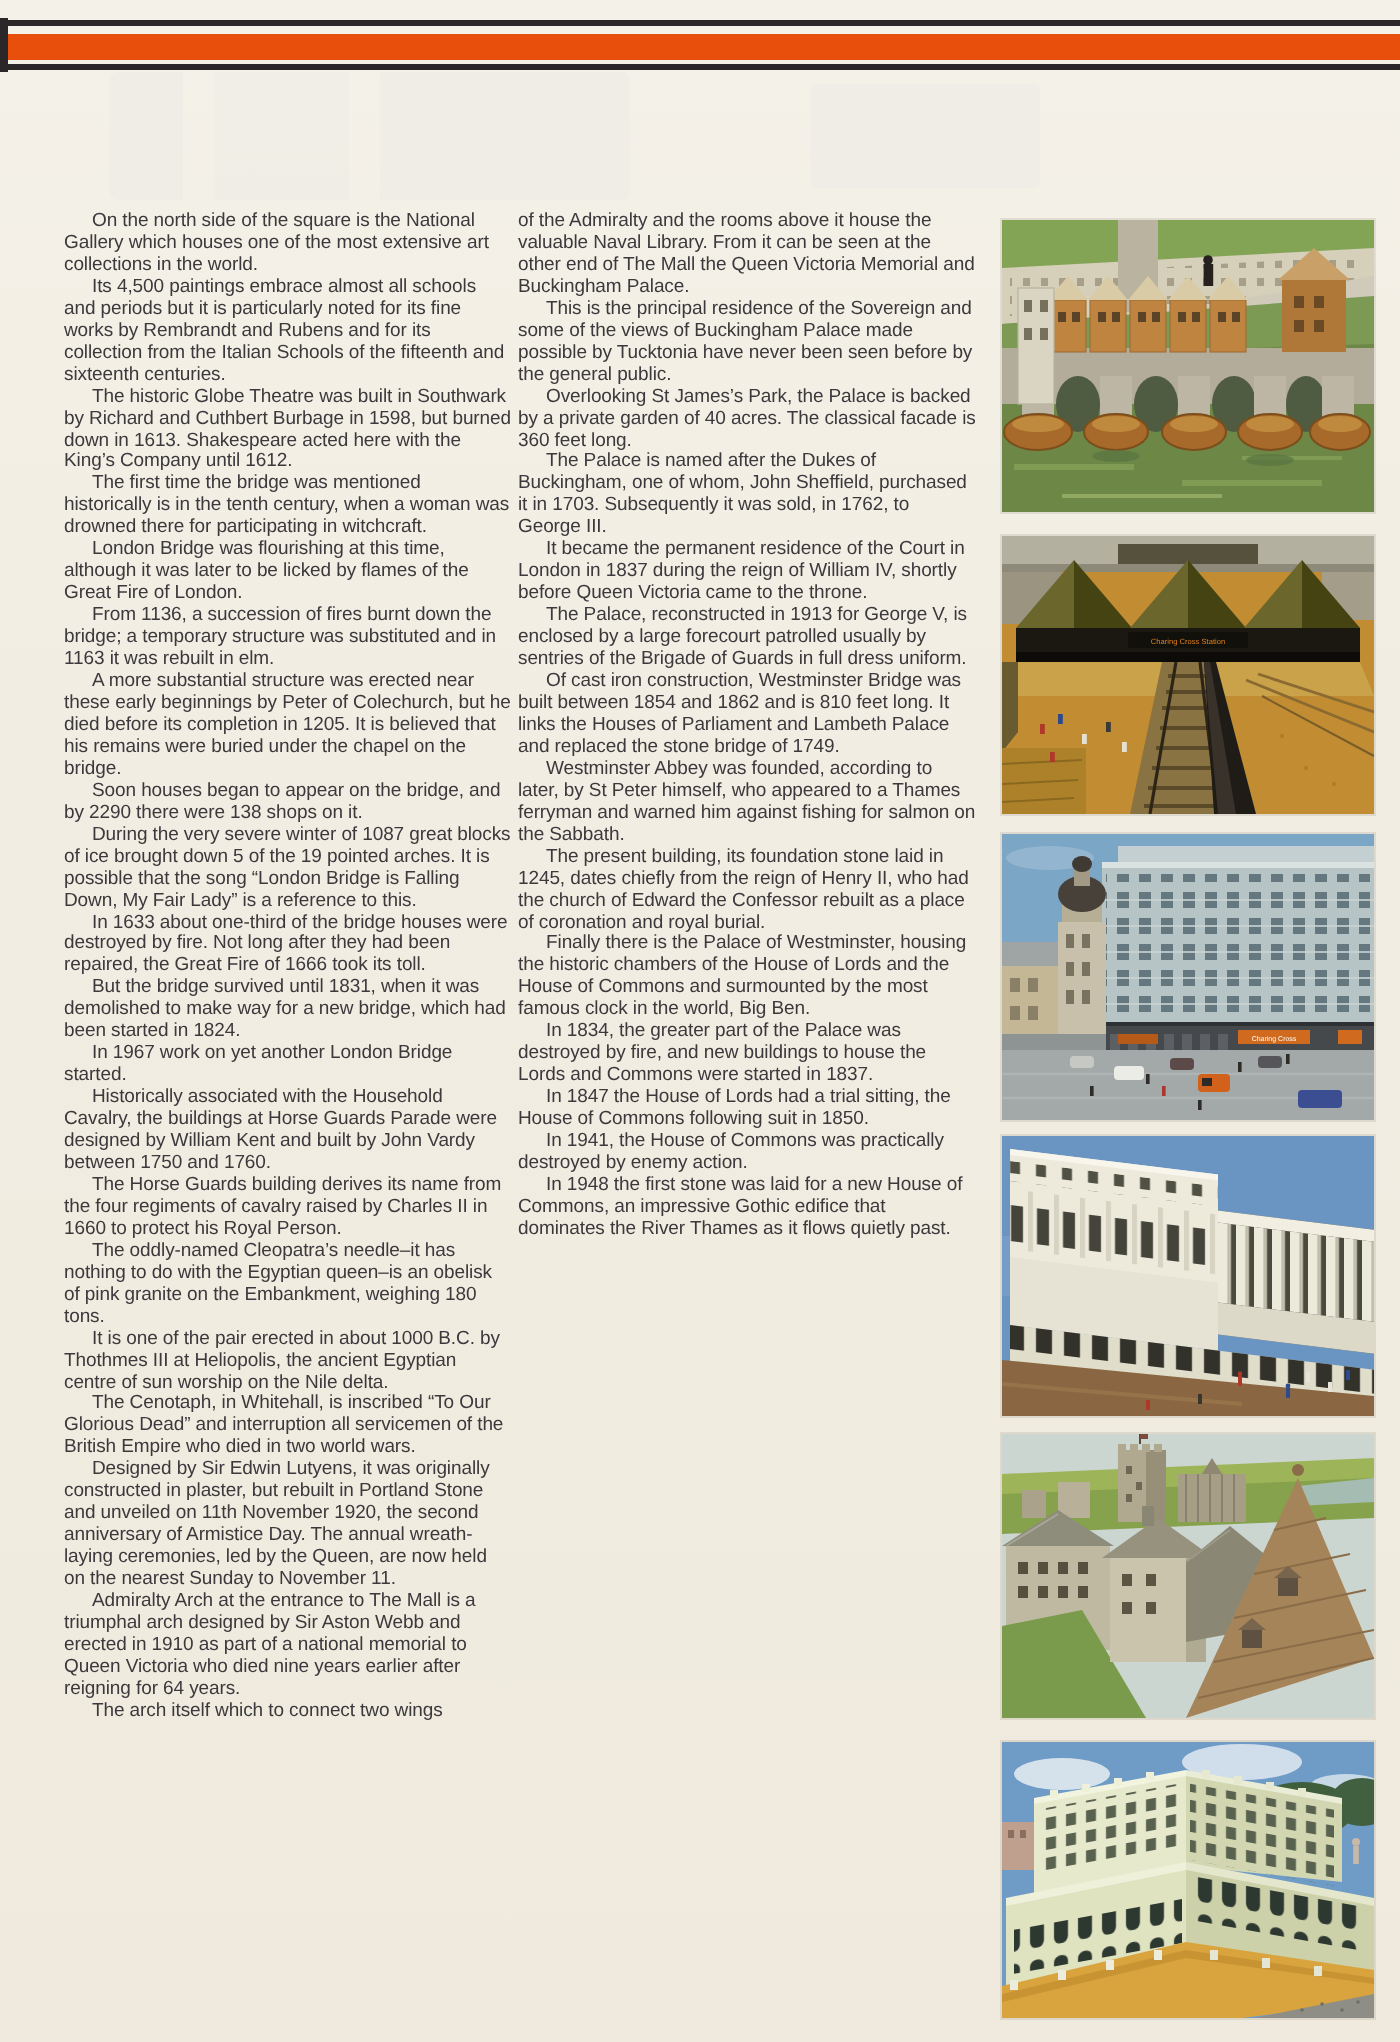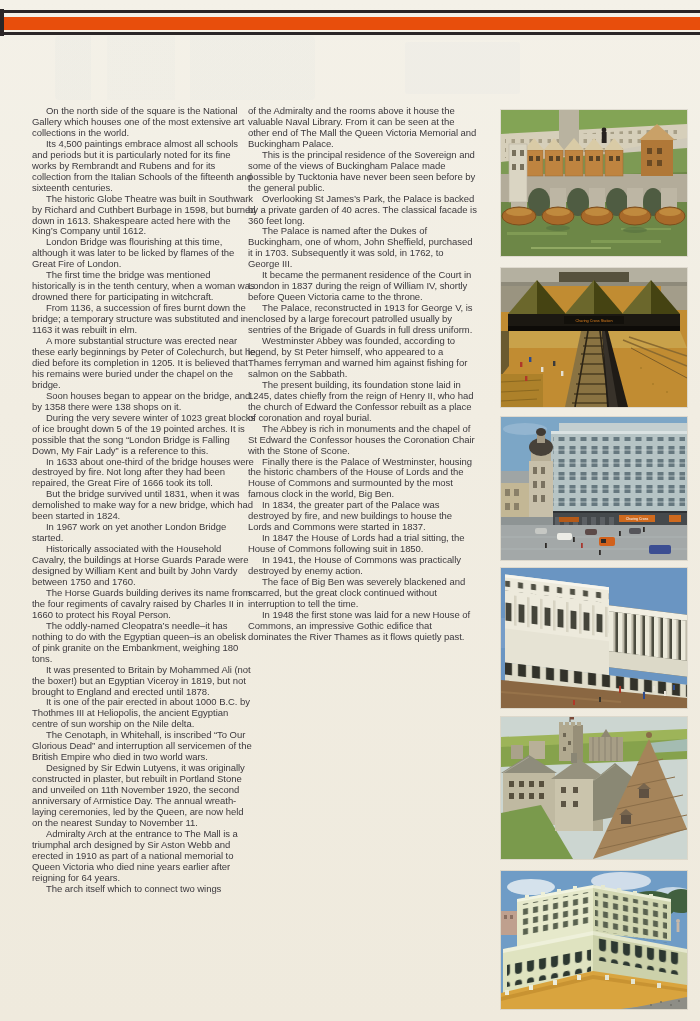--- a/index.html
+++ b/index.html
@@ -17,21 +17,21 @@
   
   .ghost{position:absolute;opacity:.35;pointer-events:none;}
   .g1{left:55px;top:36px;width:260px;height:64px;
       background:
         linear-gradient(90deg, rgba(176,196,206,.18) 0 14%, transparent 14% 20%, rgba(176,196,206,.14) 20% 46%, transparent 46% 52%, rgba(176,196,206,.16) 52% 100%);
       border-radius:4px;}
   .g2{left:405px;top:42px;width:115px;height:52px;background:rgba(176,196,206,.14);border-radius:3px;}
   
   .col{position:absolute;top:106px;color:#3c393d;font-size:9.5px;line-height:10.95px;letter-spacing:-0.05px;}
   .col.left{left:32px;width:224px;}
-  .col.right{left:248px;width:229px;}
+  .col.right{left:259px;width:229px;}
   .col p{margin:0;text-indent:14px;}
   .col p.cont{text-indent:0;}
   
   .photo{position:absolute;left:501px;width:186px;overflow:hidden;box-shadow:0 0 0 1px rgba(60,50,30,.10);}
   .photo svg{display:block;width:186px;}
   #ph1{top:110px;height:146px;}
   #ph2{top:268px;height:139px;}
   #ph3{top:417px;height:143px;}
   #ph4{top:568px;height:140px;}
   #ph5{top:717px;height:142px;}
@@ -46,55 +46,53 @@
   <div class="accent-stripe"></div>
   <div class="rule r2"></div>
   <div class="scan-notch"></div>
   <div class="ghost g1"></div>
   <div class="ghost g2"></div>
 
   <div class="col left">
     <p>On the north side of the square is the National Gallery which houses one of the most extensive art collections in the world.</p>
     <p>Its 4,500 paintings embrace almost all schools and periods but it is particularly noted for its fine works by Rembrandt and Rubens and for its collection from the Italian Schools of the fifteenth and sixteenth centuries.</p>
     <p>The historic Globe Theatre was built in Southwark by Richard and Cuthbert Burbage in 1598, but burned down in 1613. Shakespeare acted here with the King’s Company until 1612.</p>
+    <p>The first time the bridge was mentioned historically is in the tenth century, when a woman was drowned there for participating in witchcraft.</p>
     <p>London Bridge was flourishing at this time, although it was later to be licked by flames of the Great Fire of London.</p>
-    <p>The first time the bridge was mentioned historically is in the tenth century, when a woman was drowned there for participating in witchcraft.</p>
     <p>From 1136, a succession of fires burnt down the bridge; a temporary structure was substituted and in 1163 it was rebuilt in elm.</p>
     <p>A more substantial structure was erected near these early beginnings by Peter of Colechurch, but he died before its completion in 1205. It is believed that his remains were buried under the chapel on the bridge.</p>
-    <p>Soon houses began to appear on the bridge, and by 1358 there were 138 shops on it.</p>
-    <p>During the very severe winter of 1023 great blocks of ice brought down 5 of the 19 pointed arches. It is possible that the song “London Bridge is Falling Down, My Fair Lady” is a reference to this.</p>
+    <p>Soon houses began to appear on the bridge, and by 2290 there were 138 shops on it.</p>
+    <p>During the very severe winter of 1087 great blocks of ice brought down 5 of the 19 pointed arches. It is possible that the song “London Bridge is Falling Down, My Fair Lady” is a reference to this.</p>
     <p>In 1633 about one-third of the bridge houses were destroyed by fire. Not long after they had been repaired, the Great Fire of 1666 took its toll.</p>
     <p>But the bridge survived until 1831, when it was demolished to make way for a new bridge, which had been started in 1824.</p>
     <p>In 1967 work on yet another London Bridge started.</p>
     <p>Historically associated with the Household Cavalry, the buildings at Horse Guards Parade were designed by William Kent and built by John Vardy between 1750 and 1760.</p>
     <p>The Horse Guards building derives its name from the four regiments of cavalry raised by Charles II in 1660 to protect his Royal Person.</p>
     <p>The oddly-named Cleopatra’s needle–it has nothing to do with the Egyptian queen–is an obelisk of pink granite on the Embankment, weighing 180 tons.</p>
-    <p>It was presented to Britain by Mohammed Ali (not the boxer!) but an Egyptian Viceroy in 1819, but not brought to England and erected until 1878.</p>
     <p>It is one of the pair erected in about 1000 B.C. by Thothmes III at Heliopolis, the ancient Egyptian centre of sun worship on the Nile delta.</p>
     <p>The Cenotaph, in Whitehall, is inscribed “To Our Glorious Dead” and interruption all servicemen of the British Empire who died in two world wars.</p>
     <p>Designed by Sir Edwin Lutyens, it was originally constructed in plaster, but rebuilt in Portland Stone and unveiled on 11th November 1920, the second anniversary of Armistice Day. The annual wreath-laying ceremonies, led by the Queen, are now held on the nearest Sunday to November 11.</p>
     <p>Admiralty Arch at the entrance to The Mall is a triumphal arch designed by Sir Aston Webb and erected in 1910 as part of a national memorial to Queen Victoria who died nine years earlier after reigning for 64 years.</p>
     <p>The arch itself which to connect two wings</p>
   </div>
 
   <div class="col right">
     <p class="cont">of the Admiralty and the rooms above it house the valuable Naval Library. From it can be seen at the other end of The Mall the Queen Victoria Memorial and Buckingham Palace.</p>
     <p>This is the principal residence of the Sovereign and some of the views of Buckingham Palace made possible by Tucktonia have never been seen before by the general public.</p>
     <p>Overlooking St James’s Park, the Palace is backed by a private garden of 40 acres. The classical facade is 360 feet long.</p>
     <p>The Palace is named after the Dukes of Buckingham, one of whom, John Sheffield, purchased it in 1703. Subsequently it was sold, in 1762, to George III.</p>
     <p>It became the permanent residence of the Court in London in 1837 during the reign of William IV, shortly before Queen Victoria came to the throne.</p>
     <p>The Palace, reconstructed in 1913 for George V, is enclosed by a large forecourt patrolled usually by sentries of the Brigade of Guards in full dress uniform.</p>
-    <p>Westminster Abbey was founded, according to legend, by St Peter himself, who appeared to a Thames ferryman and warned him against fishing for salmon on the Sabbath.</p>
+    <p>Of cast iron construction, Westminster Bridge was built between 1854 and 1862 and is 810 feet long. It links the Houses of Parliament and Lambeth Palace and replaced the stone bridge of 1749.</p>
+    <p>Westminster Abbey was founded, according to later, by St Peter himself, who appeared to a Thames ferryman and warned him against fishing for salmon on the Sabbath.</p>
     <p>The present building, its foundation stone laid in 1245, dates chiefly from the reign of Henry II, who had the church of Edward the Confessor rebuilt as a place of coronation and royal burial.</p>
-    <p>The Abbey is rich in monuments and the chapel of St Edward the Confessor houses the Coronation Chair with the Stone of Scone.</p>
     <p>Finally there is the Palace of Westminster, housing the historic chambers of the House of Lords and the House of Commons and surmounted by the most famous clock in the world, Big Ben.</p>
     <p>In 1834, the greater part of the Palace was destroyed by fire, and new buildings to house the Lords and Commons were started in 1837.</p>
     <p>In 1847 the House of Lords had a trial sitting, the House of Commons following suit in 1850.</p>
     <p>In 1941, the House of Commons was practically destroyed by enemy action.</p>
-    <p>The face of Big Ben was severely blackened and scarred, but the great clock continued without interruption to tell the time.</p>
     <p>In 1948 the first stone was laid for a new House of Commons, an impressive Gothic edifice that dominates the River Thames as it flows quietly past.</p>
   </div>
 
   <div class="photo" id="ph1">
     <svg viewBox="0 0 186 146" height="146">
       <defs>
         <pattern id="p1w" width="9" height="9" patternUnits="userSpaceOnUse">
           <rect x="1.5" y="2" width="3.5" height="4" fill="#a79f87"></rect>
         </pattern>
       </defs>

